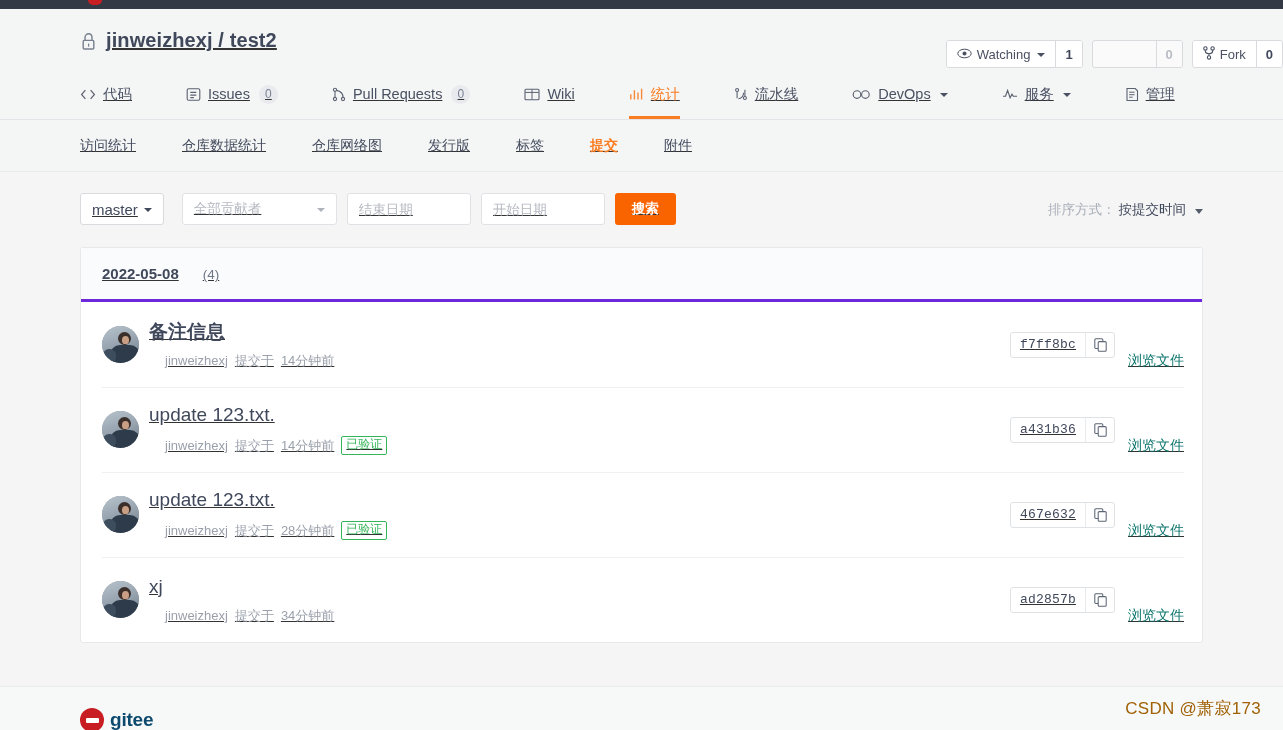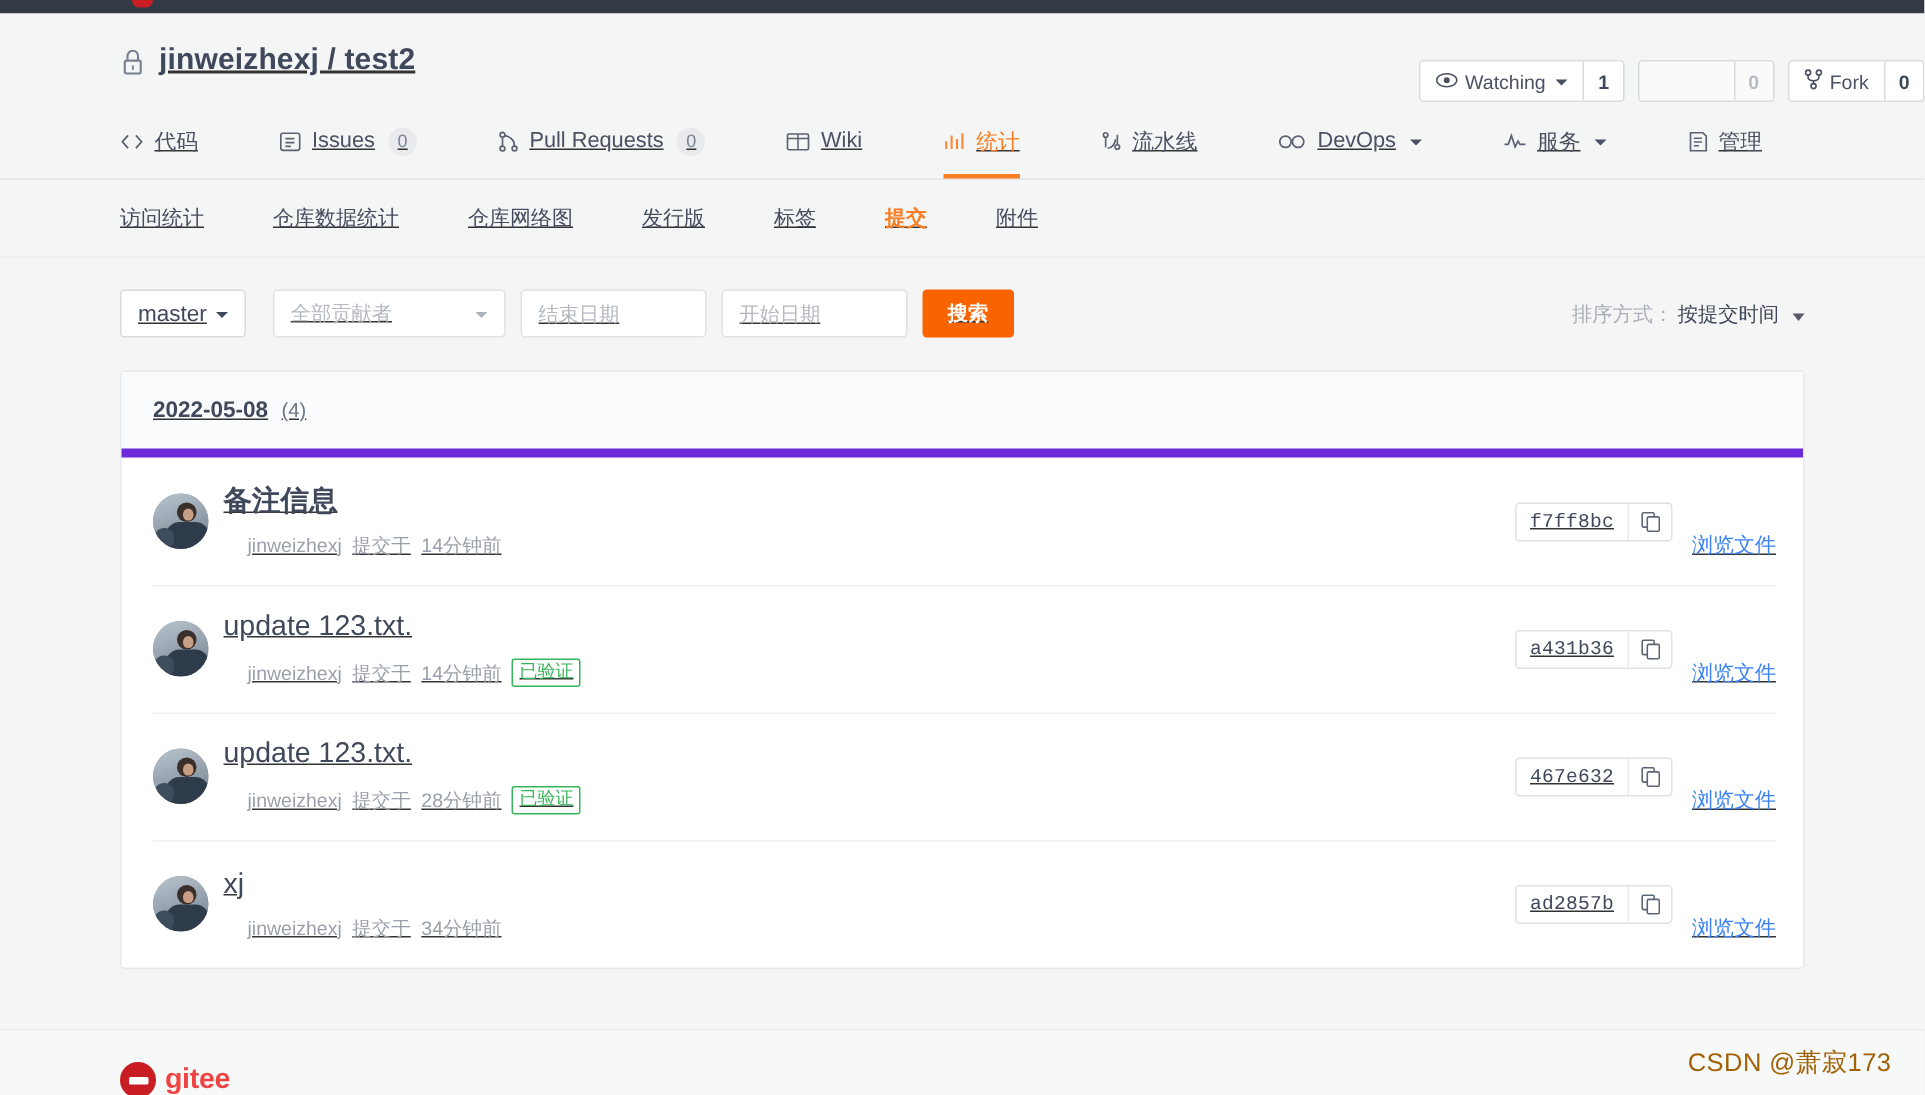--- a/index.html
+++ b/index.html
@@ -254,25 +254,25 @@
 
   
   .commits-panel {
     margin: 22px 80px 0 80px;
     background: #fff;
     border: 1px solid #e6e8ea;
     border-radius: 3px;
   }
   .commits-date-header {
     padding: 17px 21px;
-    border-bottom: 6px solid #6d28d9;
+    border-bottom: 3px solid #6d28d9;
     background: #fafbfc;
     display: flex;
     align-items: baseline;
-    gap: 9px;
+    gap: 24px;
   }
   .commits-date {
     font-size: 15px;
     font-weight: bold;
     color: #40485b;
   }
   .commits-count {
     font-size: 13.5px;
     color: #6f7787;
   }
@@ -389,21 +389,21 @@
   .sha-copy {
     display: flex;
     align-items: center;
     justify-content: center;
     width: 29px;
     border-left: 1px solid #e8eaec;
     cursor: pointer;
   }
   .browse-link {
     font-size: 14px;
-    color: #3b82f6;
+    color: #0f766e;
     white-space: nowrap;
     cursor: pointer;
     text-decoration: none;
     margin-top: 33px;
   }
 
   
   .page-bottom {
     position: absolute;
     left: 0; right: 0;
@@ -430,21 +430,21 @@
     content: "";
     position: absolute;
     left: 6px; top: 10px;
     width: 13px; height: 5px;
     background: #fff;
     border-radius: 1px;
   }
   .footer-name {
     font-size: 19px;
     font-weight: bold;
-    color: #ef4444;
+    color: #0c4a6e;
     letter-spacing: -.2px;
   }
   .watermark {
     position: absolute;
     right: 22px;
     bottom: 10px;
     font-size: 17px;
     color: #a16207;
     letter-spacing: .3px;
   }

